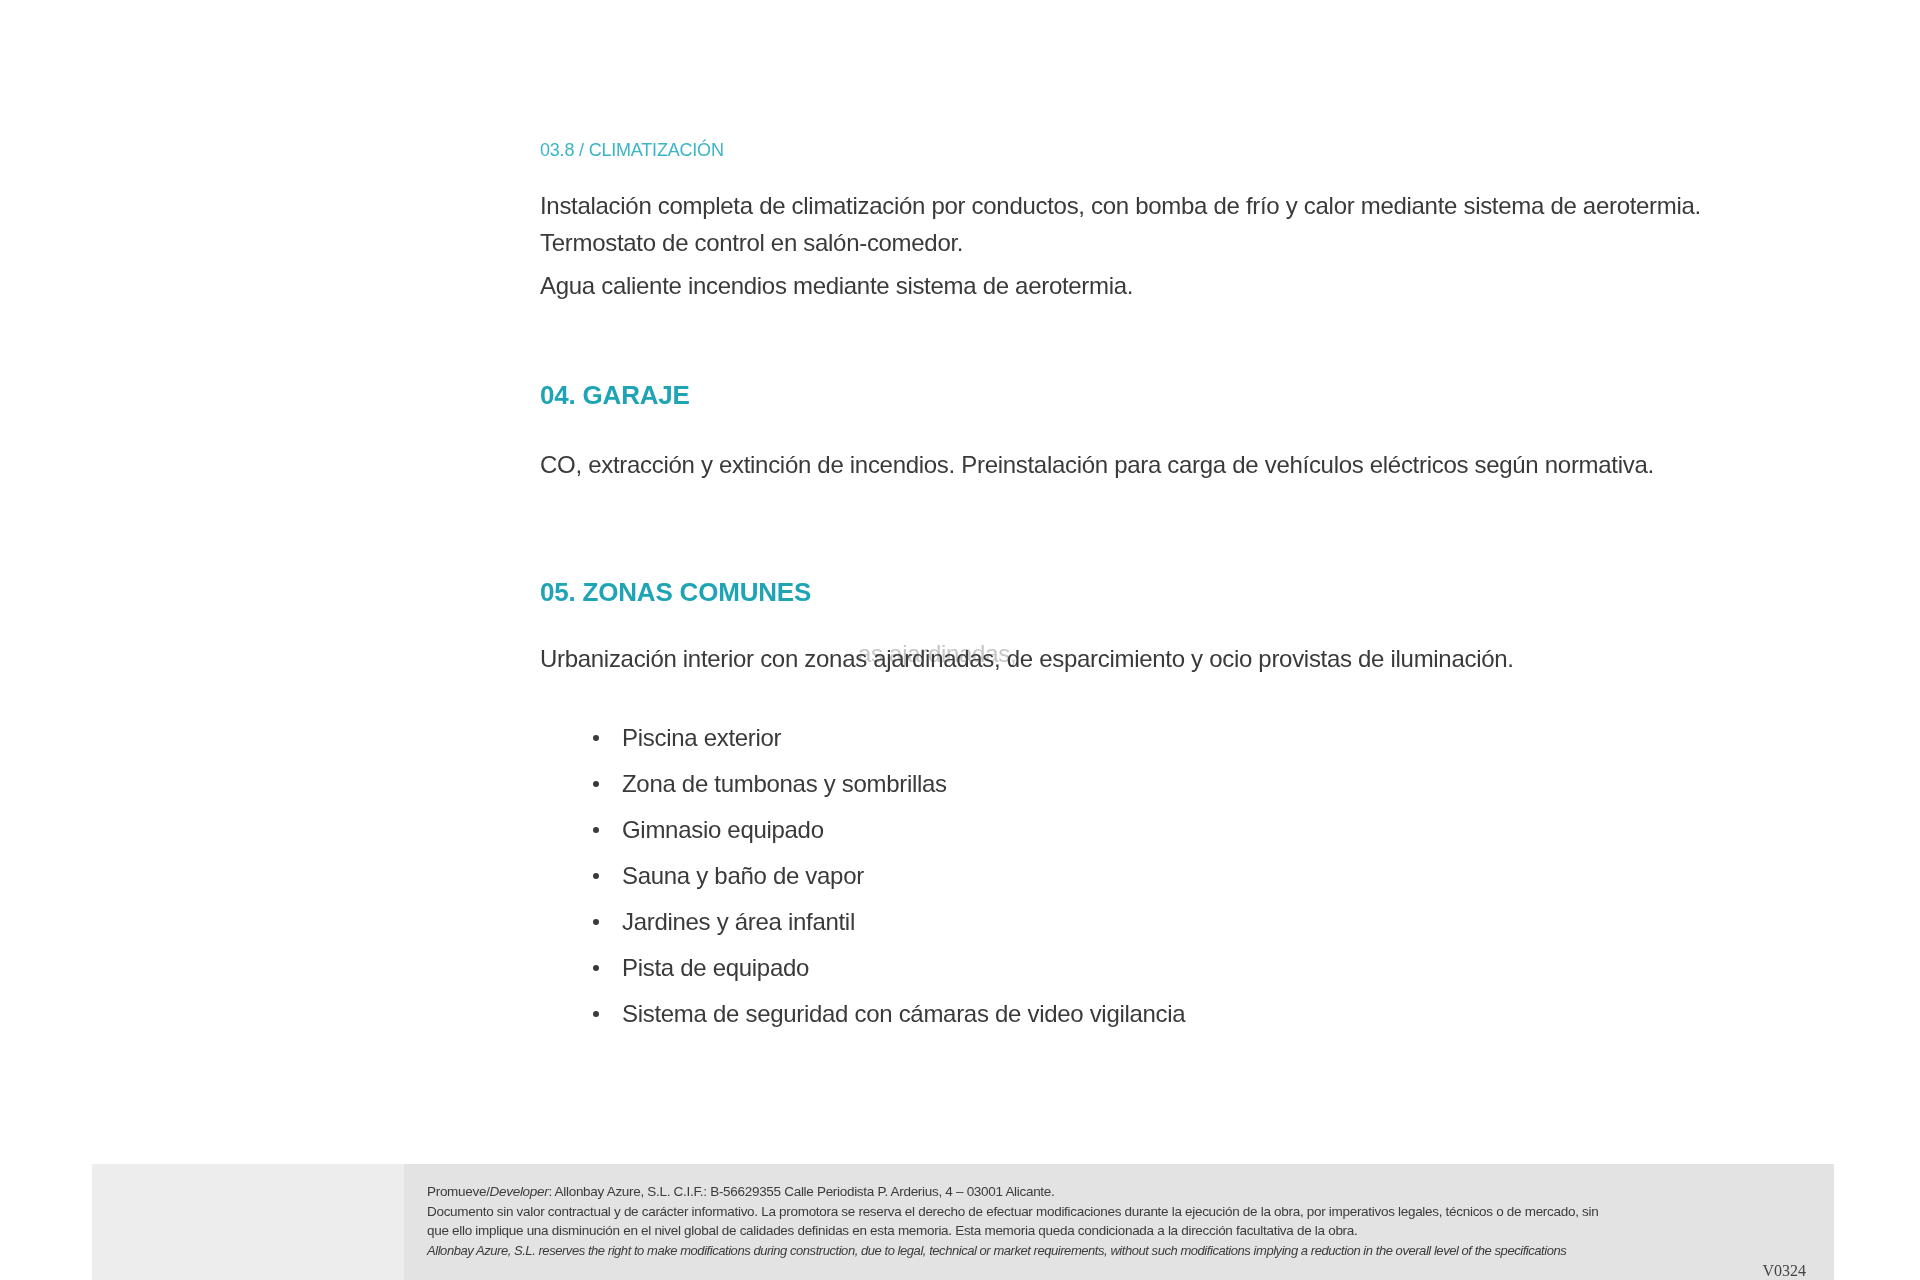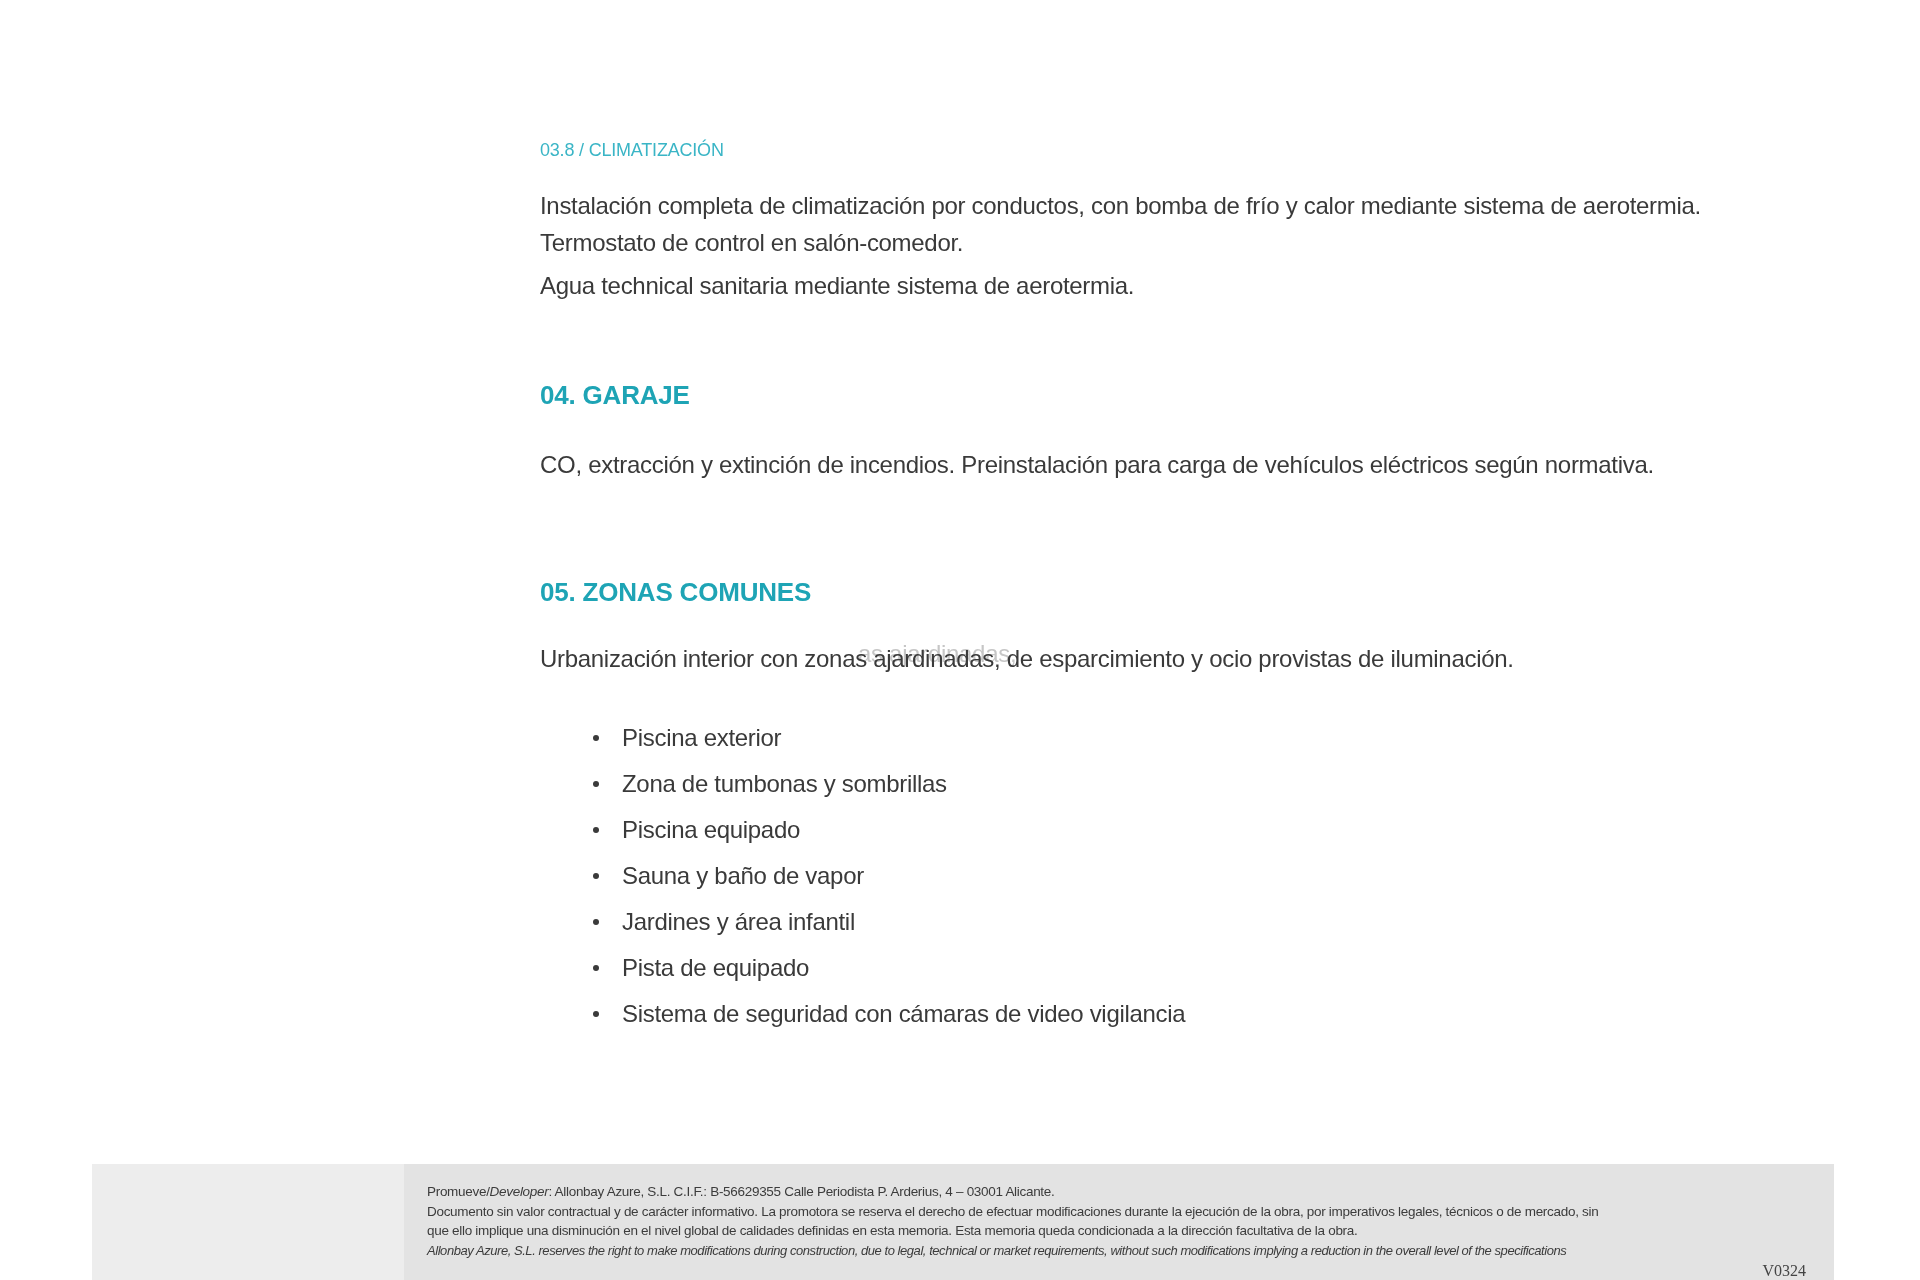--- a/index.html
+++ b/index.html
@@ -67,21 +67,21 @@
   <div class="content">
 
     <div class="blk h-light" style="top:140px">03.8 / CLIMATIZACIÓN</div>
 
     <div class="blk para" style="top:187px">
       <div class="line">Instalación completa de climatización por conductos, con bomba de frío y calor mediante sistema de aerotermia.</div>
       <div class="line">Termostato de control en salón-comedor.</div>
     </div>
 
     <div class="blk para" style="top:267px">
-      <div class="line">Agua technical sanitaria mediante sistema de aerotermia.</div>
+      <div class="line">Agua caliente incendios mediante sistema de aerotermia.</div>
     </div>
 
     <div class="blk h-bold" style="top:380px">04. GARAJE</div>
 
     <div class="blk para" style="top:446px">
       <div class="line">CO, extracción y extinción de incendios. Preinstalación para carga de vehículos eléctricos según normativa.</div>
     </div>
 
     <div class="blk h-bold" style="top:577px">05. ZONAS COMUNES</div>
 
@@ -94,21 +94,21 @@
       <div class="bullet-item">
         <span class="bullet-dot"></span>
         <span class="bullet-label">Piscina exterior</span>
       </div>
       <div class="bullet-item">
         <span class="bullet-dot"></span>
         <span class="bullet-label">Zona de tumbonas y sombrillas</span>
       </div>
       <div class="bullet-item">
         <span class="bullet-dot"></span>
-        <span class="bullet-label">Piscina equipado</span>
+        <span class="bullet-label">Gimnasio equipado</span>
       </div>
       <div class="bullet-item">
         <span class="bullet-dot"></span>
         <span class="bullet-label">Sauna y baño de vapor</span>
       </div>
       <div class="bullet-item">
         <span class="bullet-dot"></span>
         <span class="bullet-label">Jardines y área infantil</span>
       </div>
       <div class="bullet-item">

